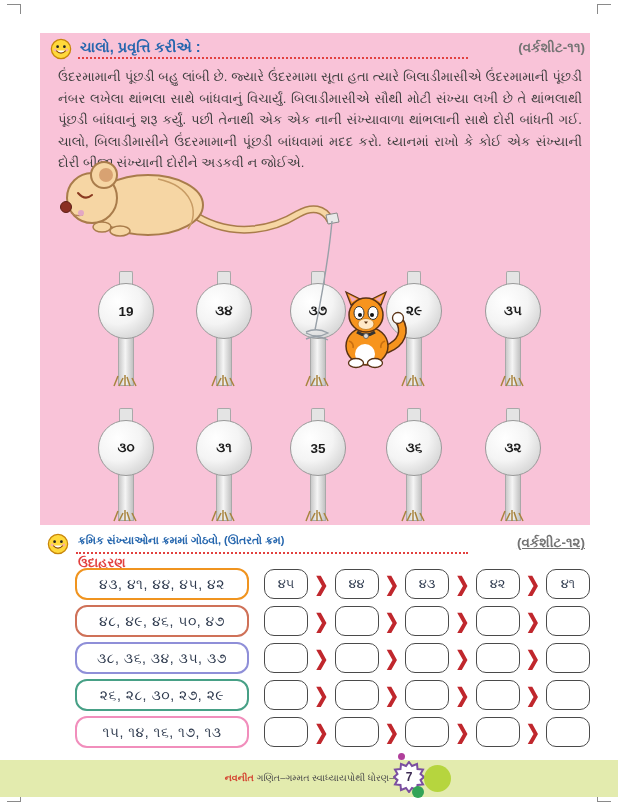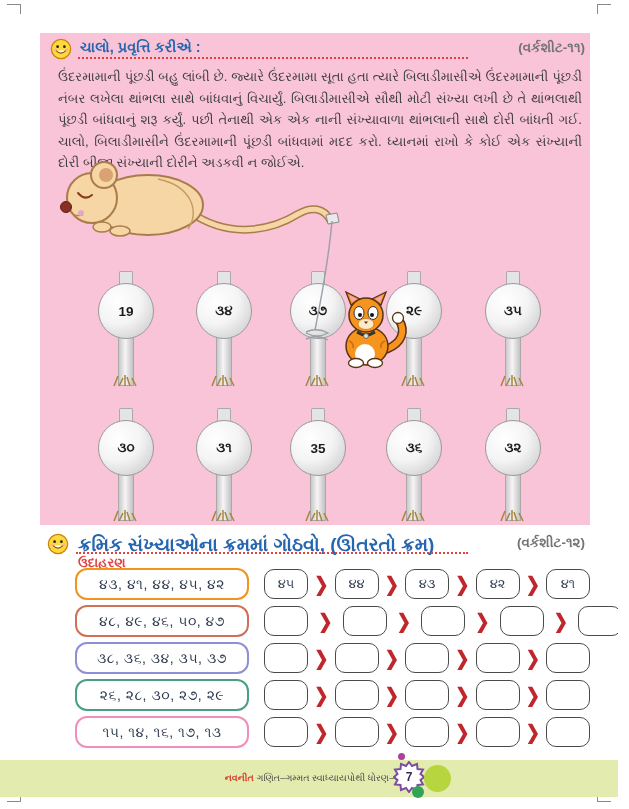--- a/index.html
+++ b/index.html
@@ -219,41 +219,41 @@
   </svg>
 
   <svg class="smiley" style="left:47px; top:533px;" viewBox="0 0 24 24">
     <circle cx="12" cy="12" r="10.5" fill="#ffd93b" stroke="#c8860a" stroke-width="1.4"></circle>
     <circle cx="8.3" cy="9.5" r="1.5" fill="#222"></circle>
     <circle cx="15.7" cy="9.5" r="1.5" fill="#222"></circle>
     <path d="M6.5,13.5 q5.5,6 11,0" fill="#fff" stroke="#8a4b0a" stroke-width="1.2"></path>
     <circle cx="5.6" cy="13" r="1.6" fill="#f7a8b8" opacity="0.8"></circle>
     <circle cx="18.4" cy="13" r="1.6" fill="#f7a8b8" opacity="0.8"></circle>
   </svg>
-  <div class="hdr-title" style="left:78px; top:534px; font-size:19px;">ક્રમિક સંખ્યાઓના ક્રમમાં ગોઠવો, (ઊતરતો ક્રમ)</div>
+  <div class="hdr-title" style="left:78px; top:534px; font-size:11px;">ક્રમિક સંખ્યાઓના ક્રમમાં ગોઠવો, (ઊતરતો ક્રમ)</div>
   <div class="hdr-dots" style="left:76px; top:552px; width:392px;"></div>
-  <div class="hdr-ws" style="left:470px; top:535px; width:115px;">(વર્કશીટ-૧૨)</div>
+  <div class="hdr-ws" style="left:470px; top:535px; width:115px;text-decoration:underline;">(વર્કશીટ-૧૨)</div>
   <div class="example-label">ઉદાહરણ</div>
 
   <div class="ex-row" style="top:568px;">
     <div class="given-box" style="border-color: rgb(240, 148, 31);">૪૩, ૪૧, ૪૪, ૪૫, ૪૨</div>
     <div class="answers">
       <div class="ans-box">૪૫</div>
       <span class="arrow">❯</span>
       <div class="ans-box">૪૪</div>
       <span class="arrow">❯</span>
       <div class="ans-box">૪૩</div>
       <span class="arrow">❯</span>
       <div class="ans-box">૪૨</div>
       <span class="arrow">❯</span>
       <div class="ans-box">૪૧</div>
     </div>
   </div>
 
-  <div class="ex-row" style="top:605px;padding-left:32px;">
+  <div class="ex-row" style="top:605px;">
     <div class="given-box" style="border-color: rgb(207, 113, 88);">૪૮, ૪૯, ૪૬, ૫૦, ૪૭</div>
     <div class="answers">
       <div class="ans-box"></div>
       <span class="arrow">❯</span>
       <div class="ans-box"></div>
       <span class="arrow">❯</span>
       <div class="ans-box"></div>
       <span class="arrow">❯</span>
       <div class="ans-box"></div>
       <span class="arrow">❯</span>

